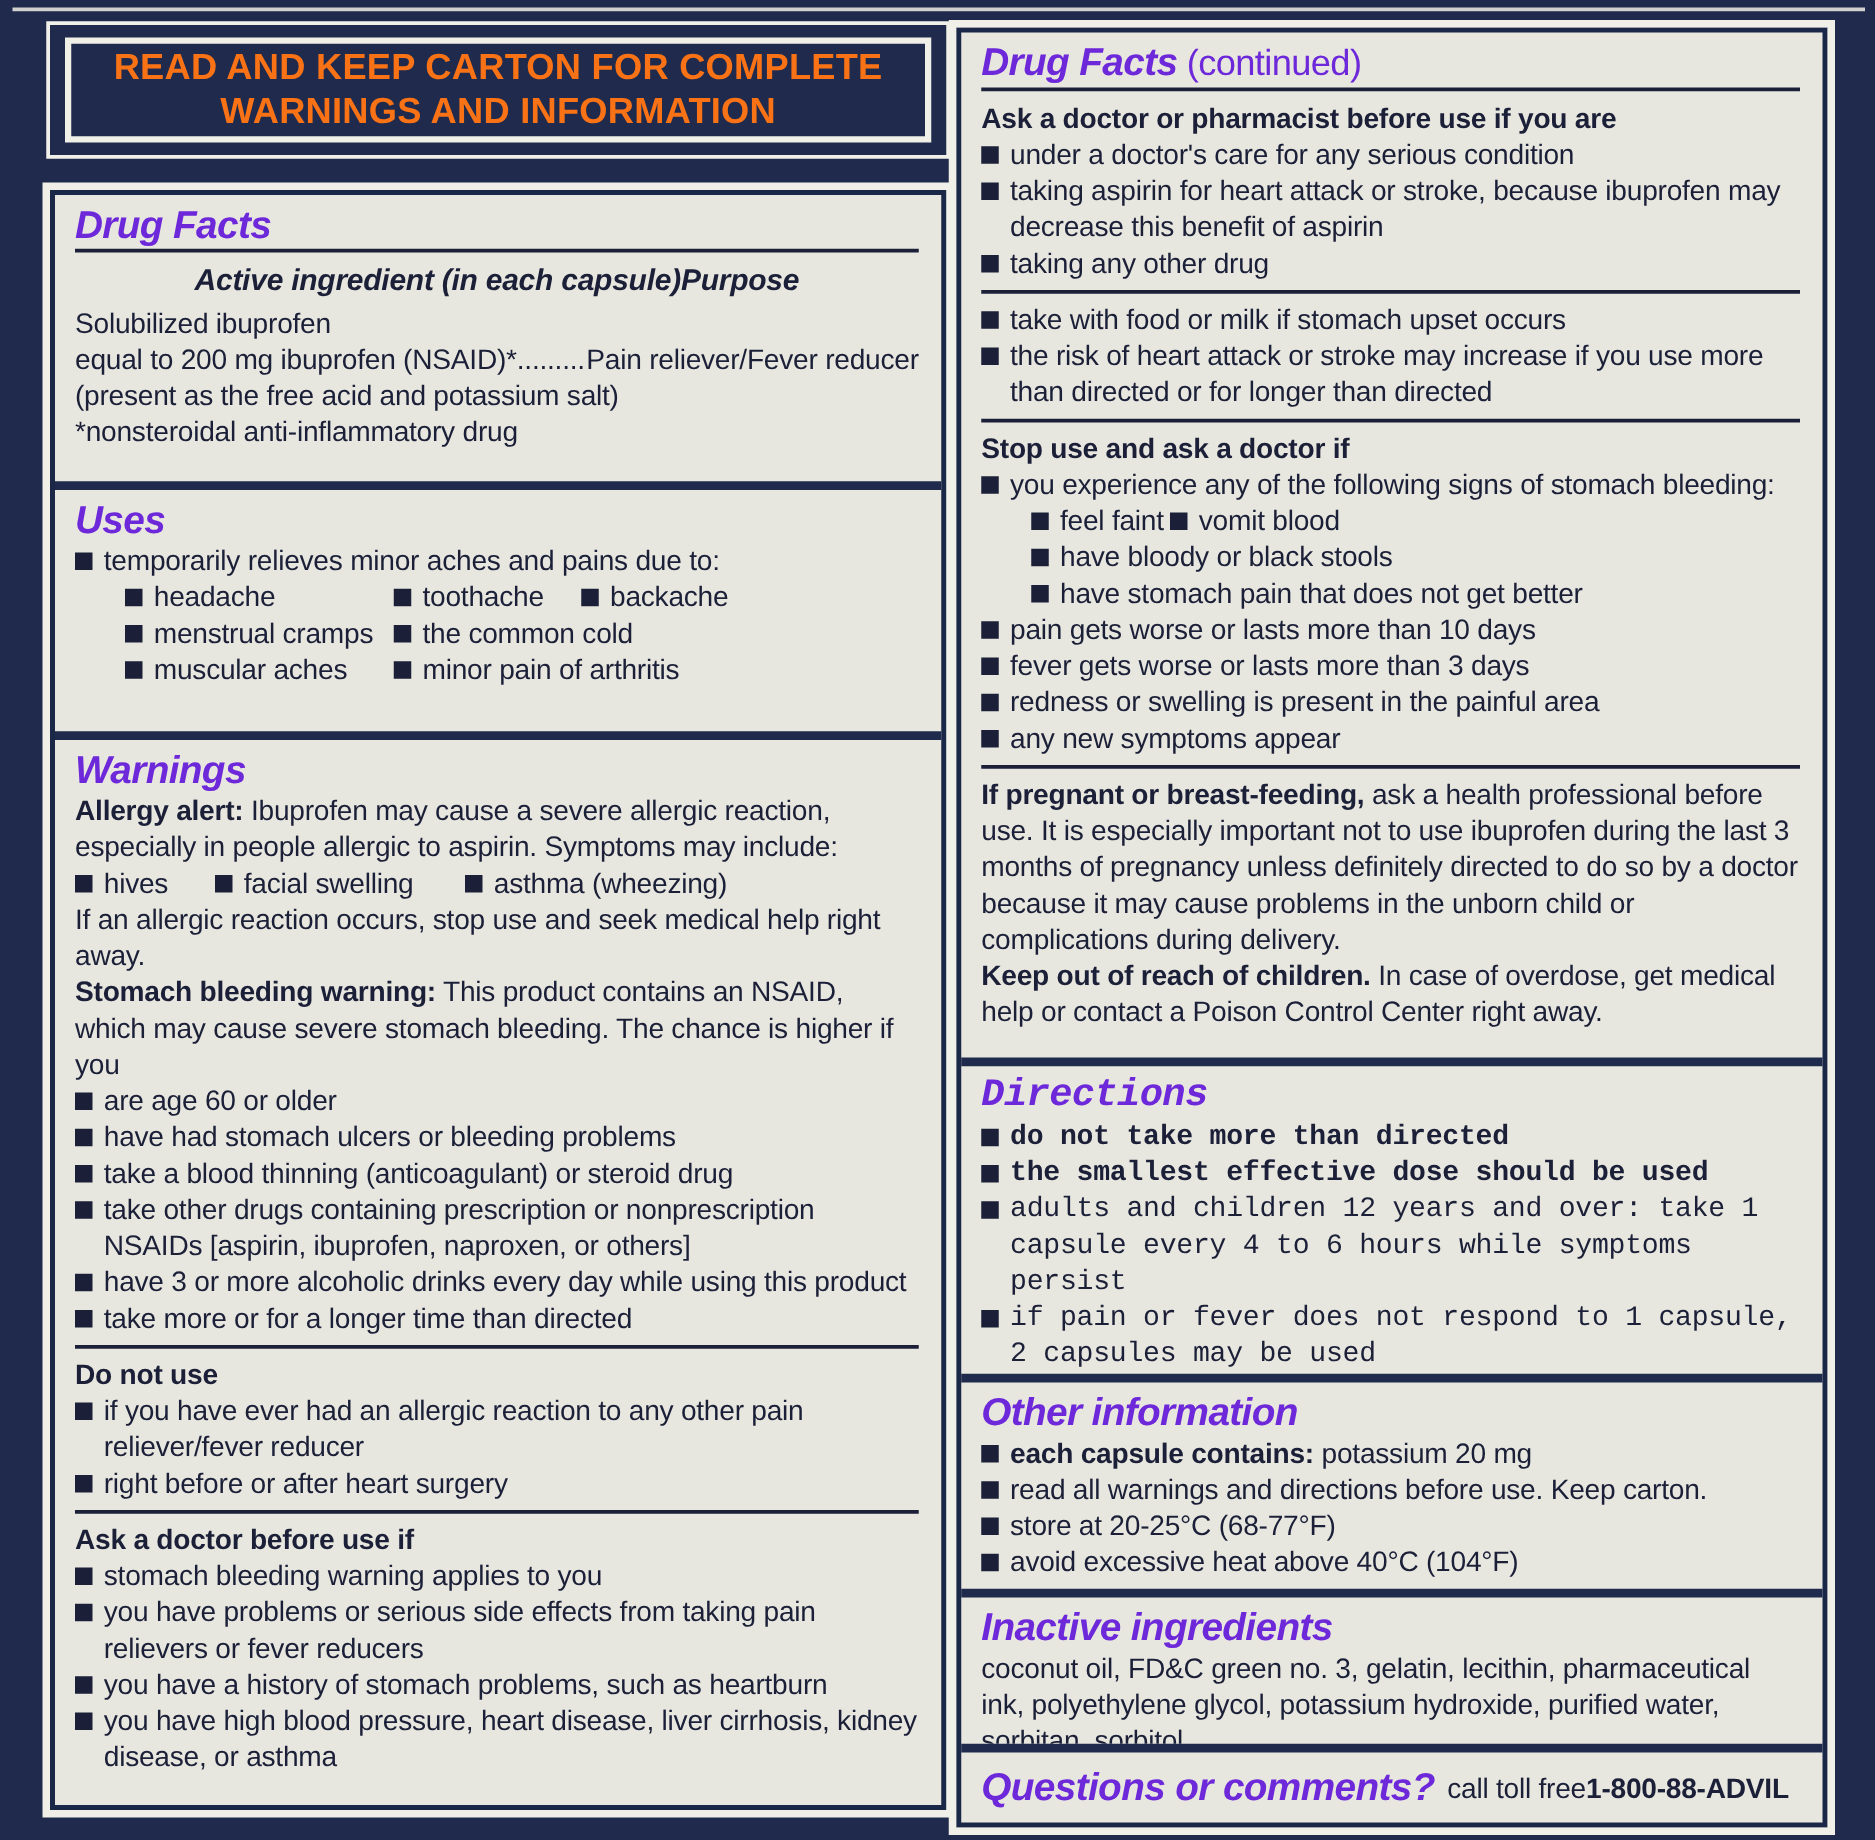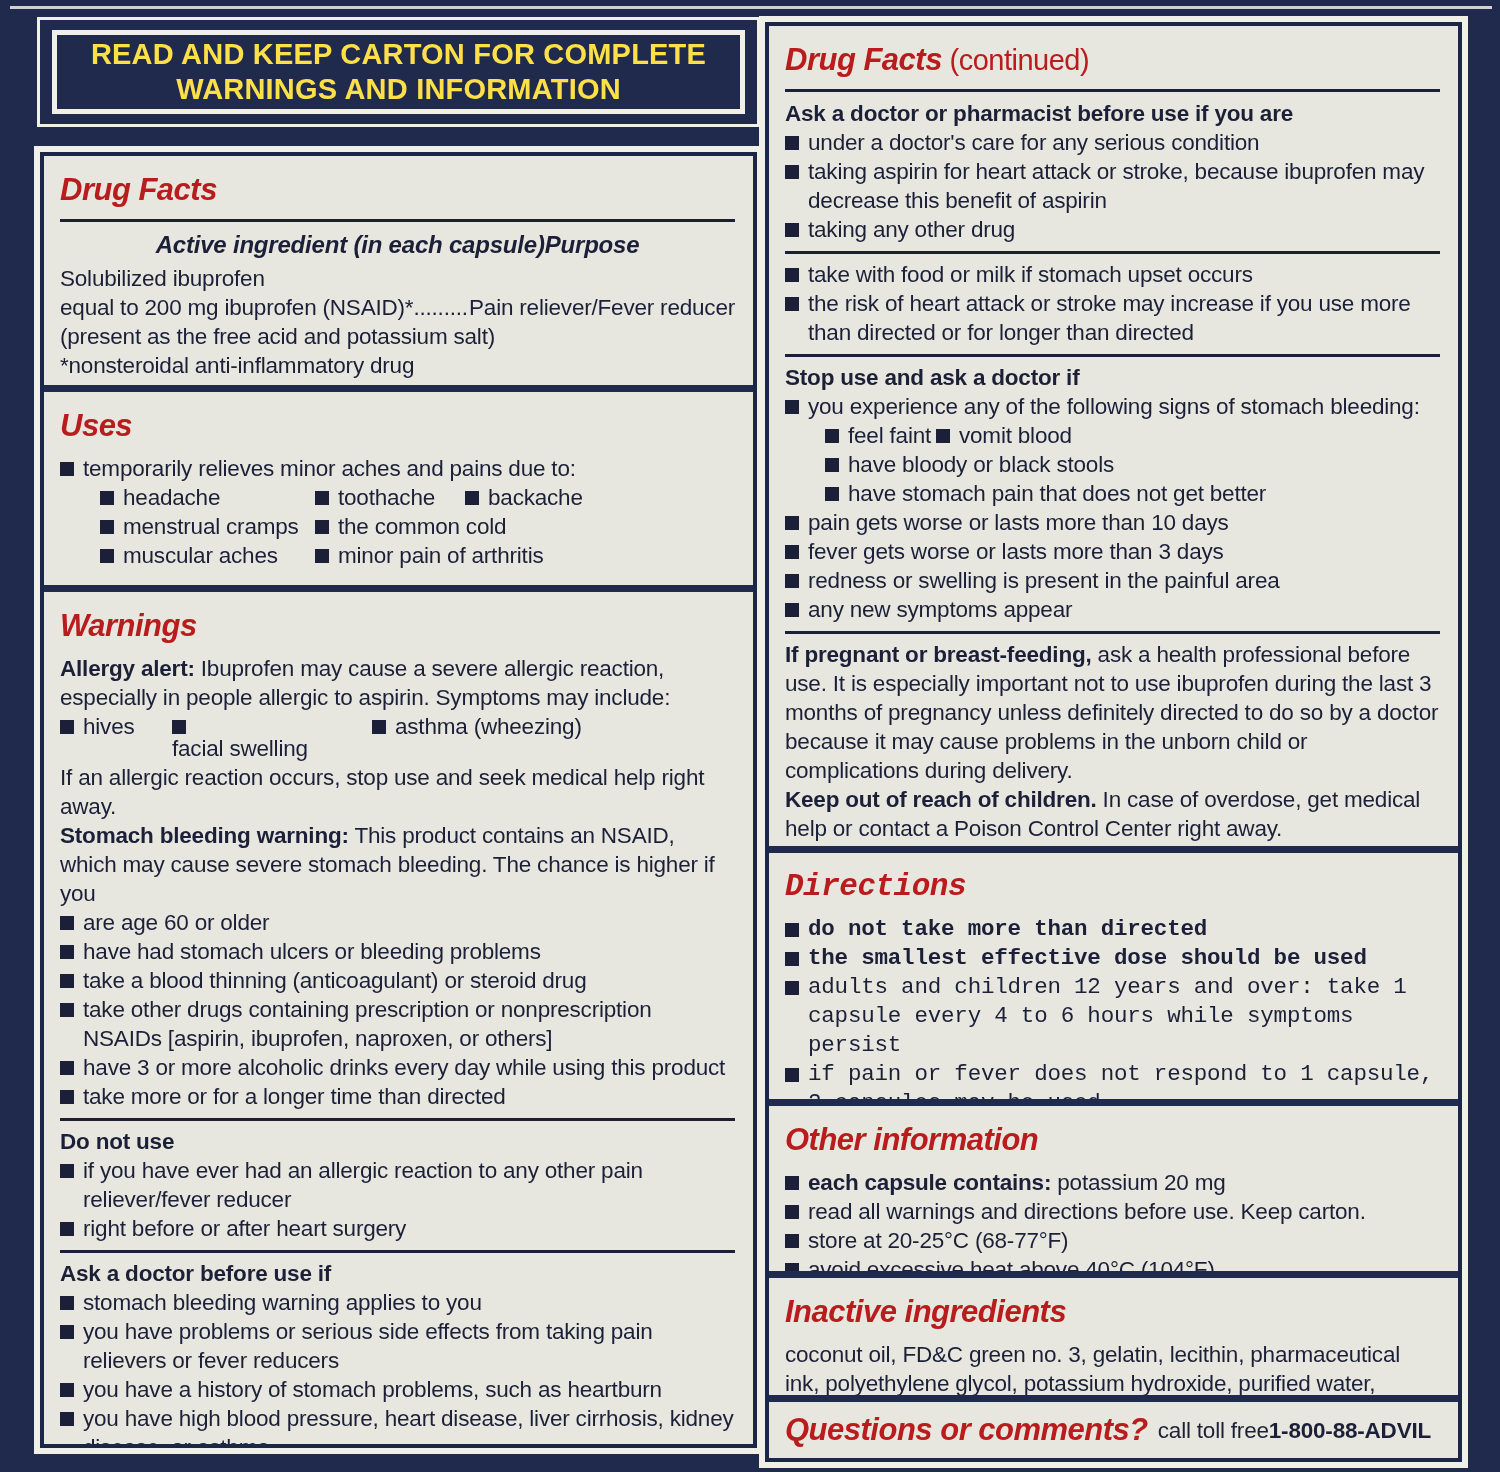--- a/index.html
+++ b/index.html
@@ -18,41 +18,41 @@
     position:absolute;left:40px;top:20px;width:717px;height:104px;
     box-sizing:border-box;background:#1f2a4c;outline:3px solid #f1f0e8;
     padding:10px 12px;
   }
   .banner-inner{
     box-sizing:border-box;width:100%;height:100%;
     border:5px solid #f1f0e8;background:#1f2a4c;
     display:flex;align-items:center;justify-content:center;text-align:center;
   }
   .banner-text{
-    color:#fde047;font-weight:bold;font-size:29px;line-height:35px;letter-spacing:.2px;
+    color:#f97316;font-weight:bold;font-size:29px;line-height:35px;letter-spacing:.2px;
     padding:0 30px;
   }
 
   
   .sheet{
     position:absolute;box-sizing:border-box;
     background:#e8e7df;border:4px solid #1b2747;outline:6px solid #f1f0e8;
     display:flex;flex-direction:column;
   }
   .sheet-left{left:40px;top:152px;width:717px;height:1296px;}
   .sheet-right{left:765px;top:22px;width:697px;height:1440px;}
   .sec{box-sizing:border-box;padding:6px 18px 6px 16px;overflow:hidden;}
   .sec.grow{flex:1;}
   .sec-divider{height:7px;background:#1f2a4c;flex:none;}
 
   
   .sec{font-size:22.5px;line-height:29px;letter-spacing:-0.2px;}
   .title{
     font-size:31px;font-weight:bold;font-style:italic;
-    line-height:52px;margin:2px 0 2px 0;letter-spacing:-0.5px;color:#b91c1c;
+    line-height:32px;margin:2px 0 2px 0;letter-spacing:-0.5px;color:#6d28d9;
   }
   .title .rm{font-style:normal;font-weight:normal;font-size:29px;}
   .rule{height:3px;background:#1b2038;margin:3px 0 7px 0;}
   .hr{height:3px;background:#1b2038;margin:7px 0 6px 0;}
   .subhead{font-weight:bold;}
   .ai-row{display:flex;justify-content:center;align-items:baseline;
           font-weight:bold;font-style:italic;font-size:24px;line-height:32px;margin-bottom:3px;}
   b{font-weight:bold;}
 
   
@@ -61,21 +61,21 @@
   .b .t{flex:1;}
   .b.ind{margin-left:40px;}
   .b.bold .t{font-weight:bold;}
   .cells{display:flex;}
   .cells.ind{margin-left:40px;}
   .cell{display:flex;box-sizing:border-box;}
   .cell .sq{width:14px;height:14px;background:#1b2038;margin:8px 9px 0 0;flex:none;}
   .w215{width:215px;}
   .w150{width:150px;}
   .w112{width:112px;}
-  .w200{width:200px;flex-direction:column;}
+  .w200{width:200px;}
   .w105{width:105px;}
   .w135{width:111px;}
 
   
   .leader{display:flex;}
   .leader .dots{flex:1;overflow:hidden;white-space:nowrap;}
 
   
   .q-row{display:flex;align-items:center;height:100%;}
   .q-row .title{margin:0 10px 0 0;}

